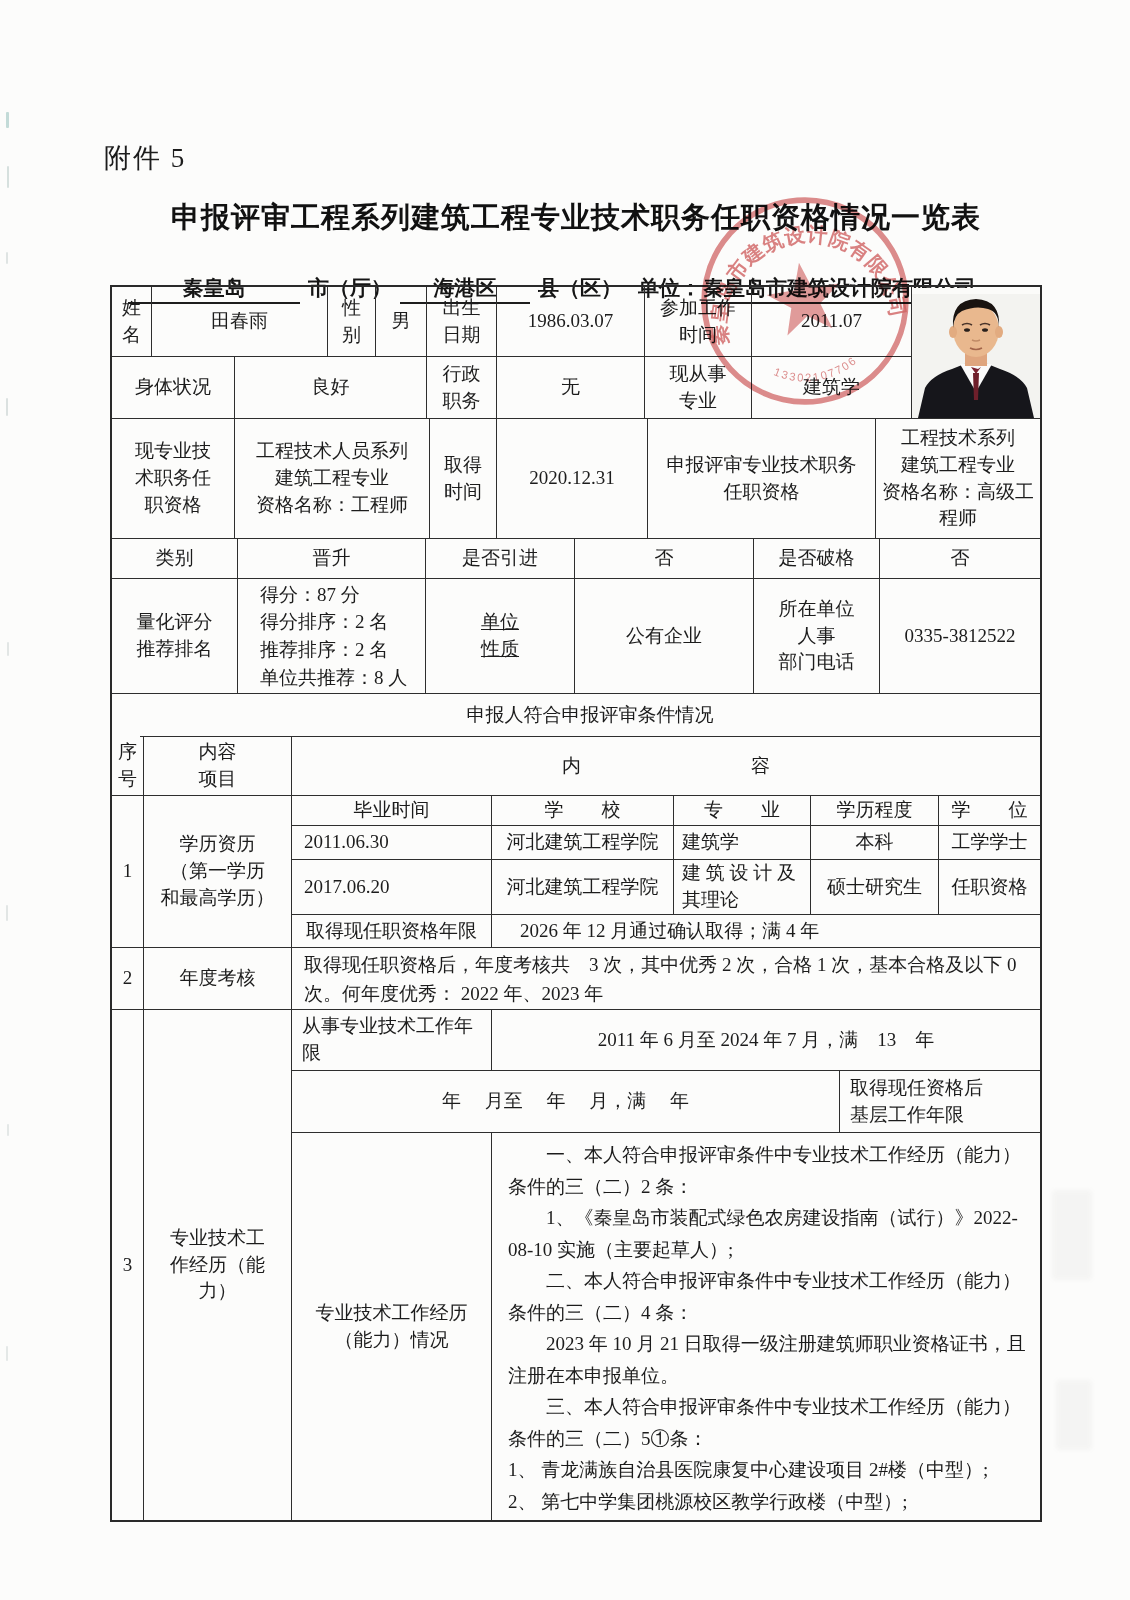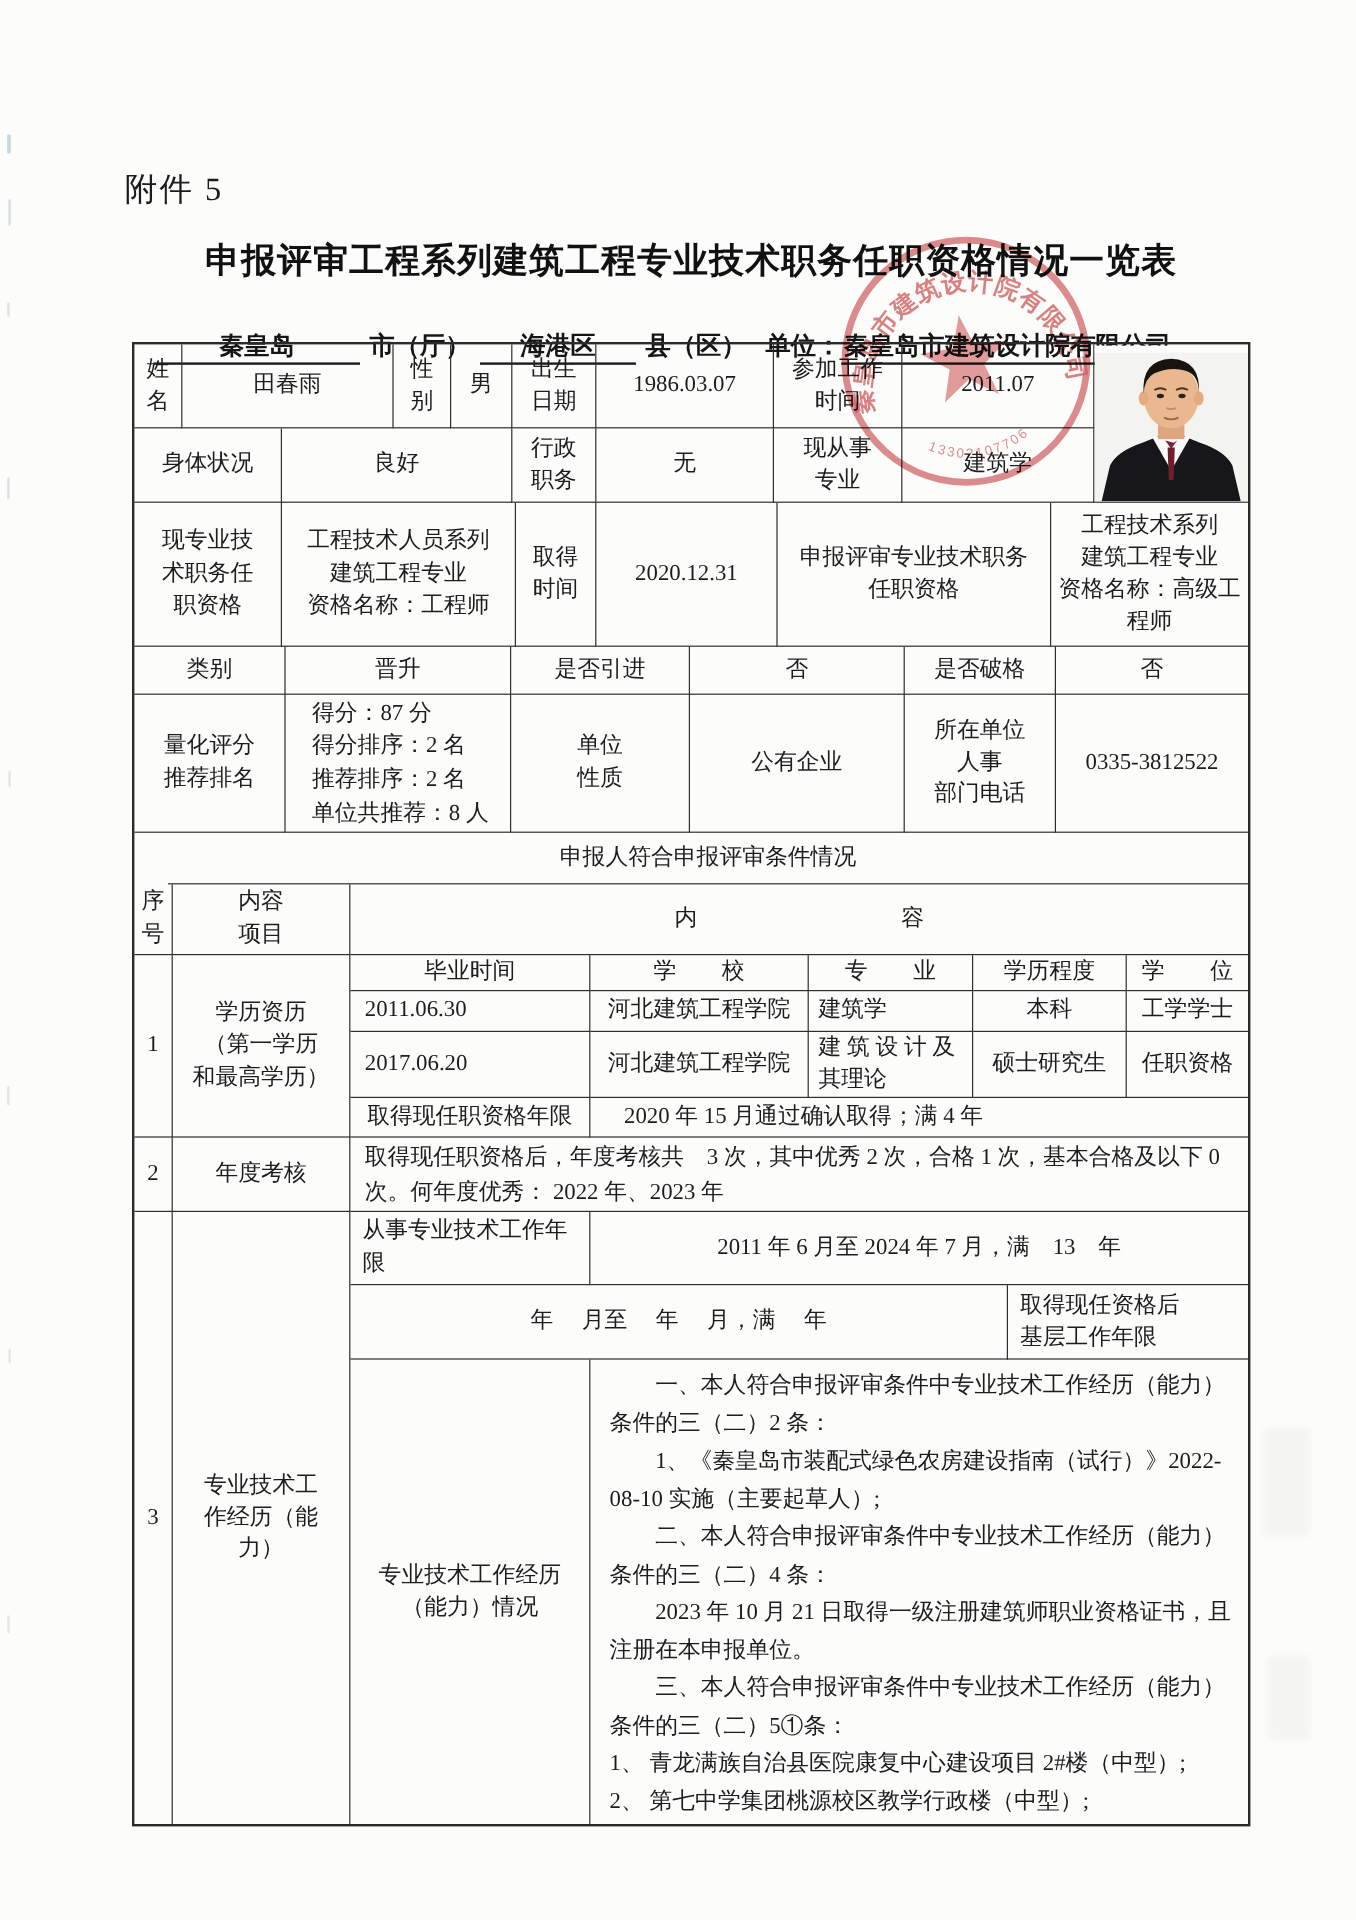--- a/index.html
+++ b/index.html
@@ -140,21 +140,21 @@
     <div class="c" style="width:160px;height:40px;">否</div>
   </div>
 
   <div class="row" style="height:115px;">
     <div class="c pre" style="width:126px;height:115px;">量化评分
 推荐排名</div>
     <div class="c pre left" style="width:188px;height:115px;padding-left:22px;line-height:1.45;">得分：87 分
 得分排序：2 名
 推荐排序：2 名
 单位共推荐：8 人</div>
-    <div class="c pre" style="width:149px;height:115px;">单位
+    <div class="c pre" style="width:149px;height:115px;text-decoration:underline;">单位
 性质</div>
     <div class="c" style="width:179px;height:115px;">公有企业</div>
     <div class="c pre" style="width:126px;height:115px;">所在单位
 人事
 部门电话</div>
     <div class="c" style="width:160px;height:115px;">0335-3812522</div>
   </div>
 
   <div class="row" style="height:43px;">
     <div class="c" style="width:971px;height:43px;margin-left:28px;">申报人符合申报评审条件情况</div>
@@ -194,21 +194,21 @@
       <div class="row" style="height:55px;">
         <div class="c left" style="width:200px;height:55px;padding-left:12px;">2017.06.20</div>
         <div class="c" style="width:182px;height:55px;">河北建筑工程学院</div>
         <div class="c left pre" style="width:137px;height:55px;padding-left:8px;">建 筑 设 计 及
 其理论</div>
         <div class="c" style="width:128px;height:55px;">硕士研究生</div>
         <div class="c" style="width:101px;height:55px;">任职资格</div>
       </div>
       <div class="row" style="height:33px;">
         <div class="c" style="width:200px;height:33px;">取得现任职资格年限</div>
-        <div class="c left" style="width:548px;height:33px;padding-left:28px;">2020 年 15 月通过确认取得；满 4 年</div>
+        <div class="c left" style="width:548px;height:33px;padding-left:28px;">2026 年 12 月通过确认取得；满 4 年</div>
       </div>
     </div>
   </div>
 
   <div class="row">
     <div class="c" style="width:32px;height:62px;">2</div>
     <div class="c" style="width:148px;height:62px;">年度考核</div>
     <div class="c left" style="width:748px;height:62px;padding:4px 10px 4px 12px;line-height:29px;">取得现任职资格后，年度考核共　3 次，其中优秀 2 次，合格 1 次，基本合格及以下 0 次。何年度优秀：  2022 年、2023 年</div>
   </div>
 

